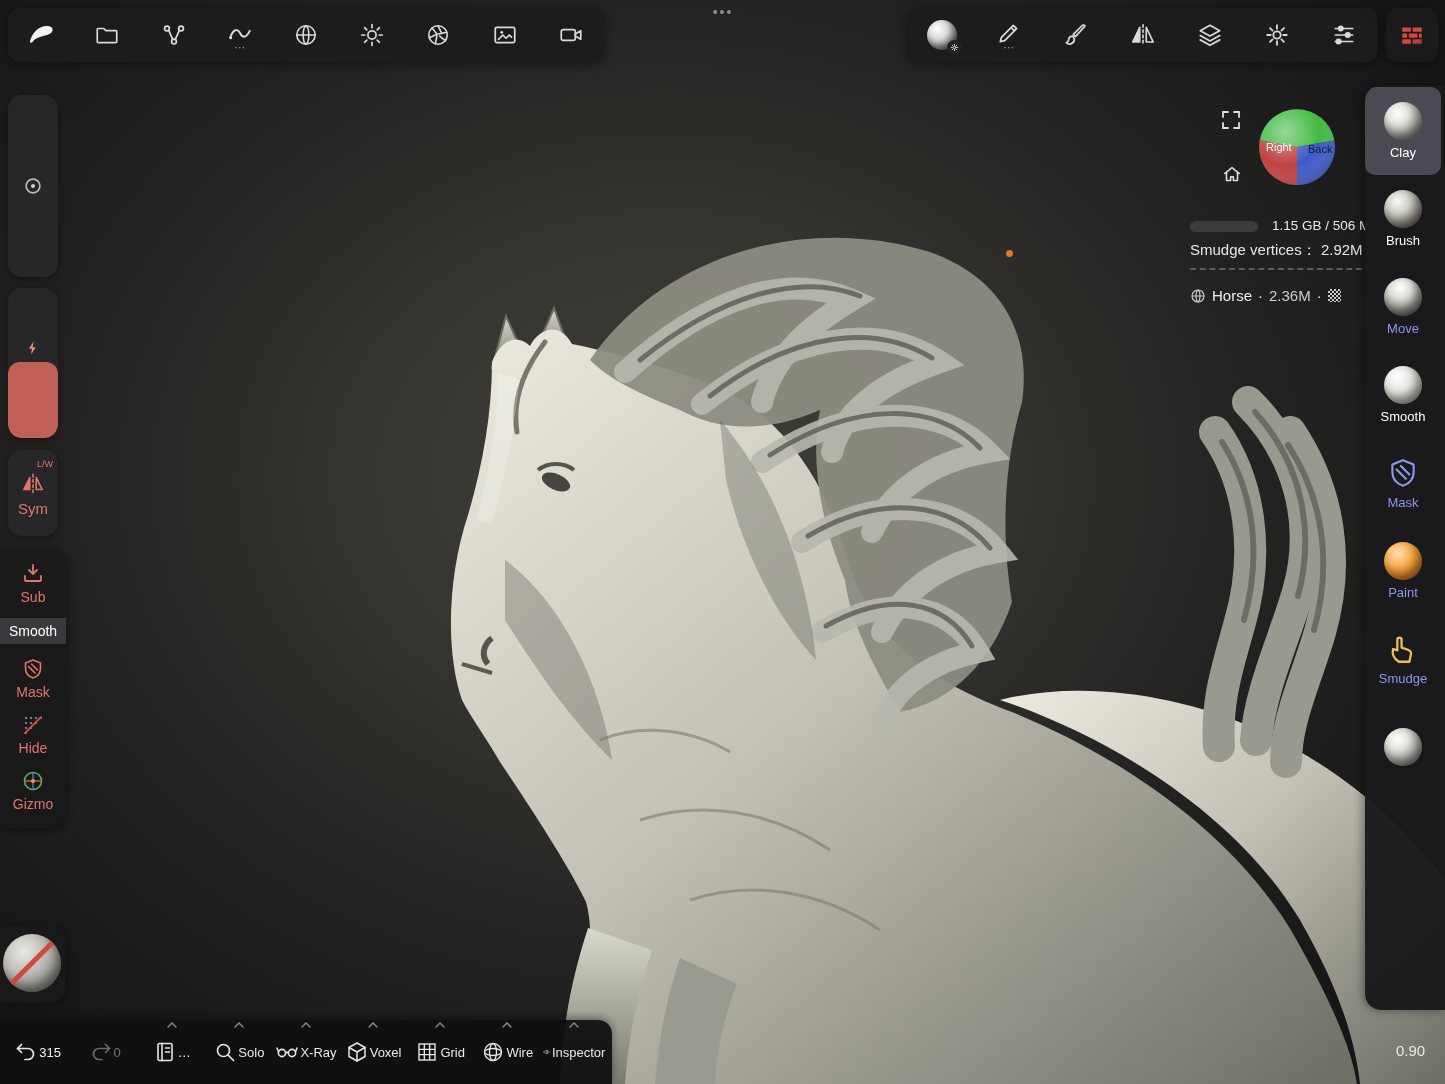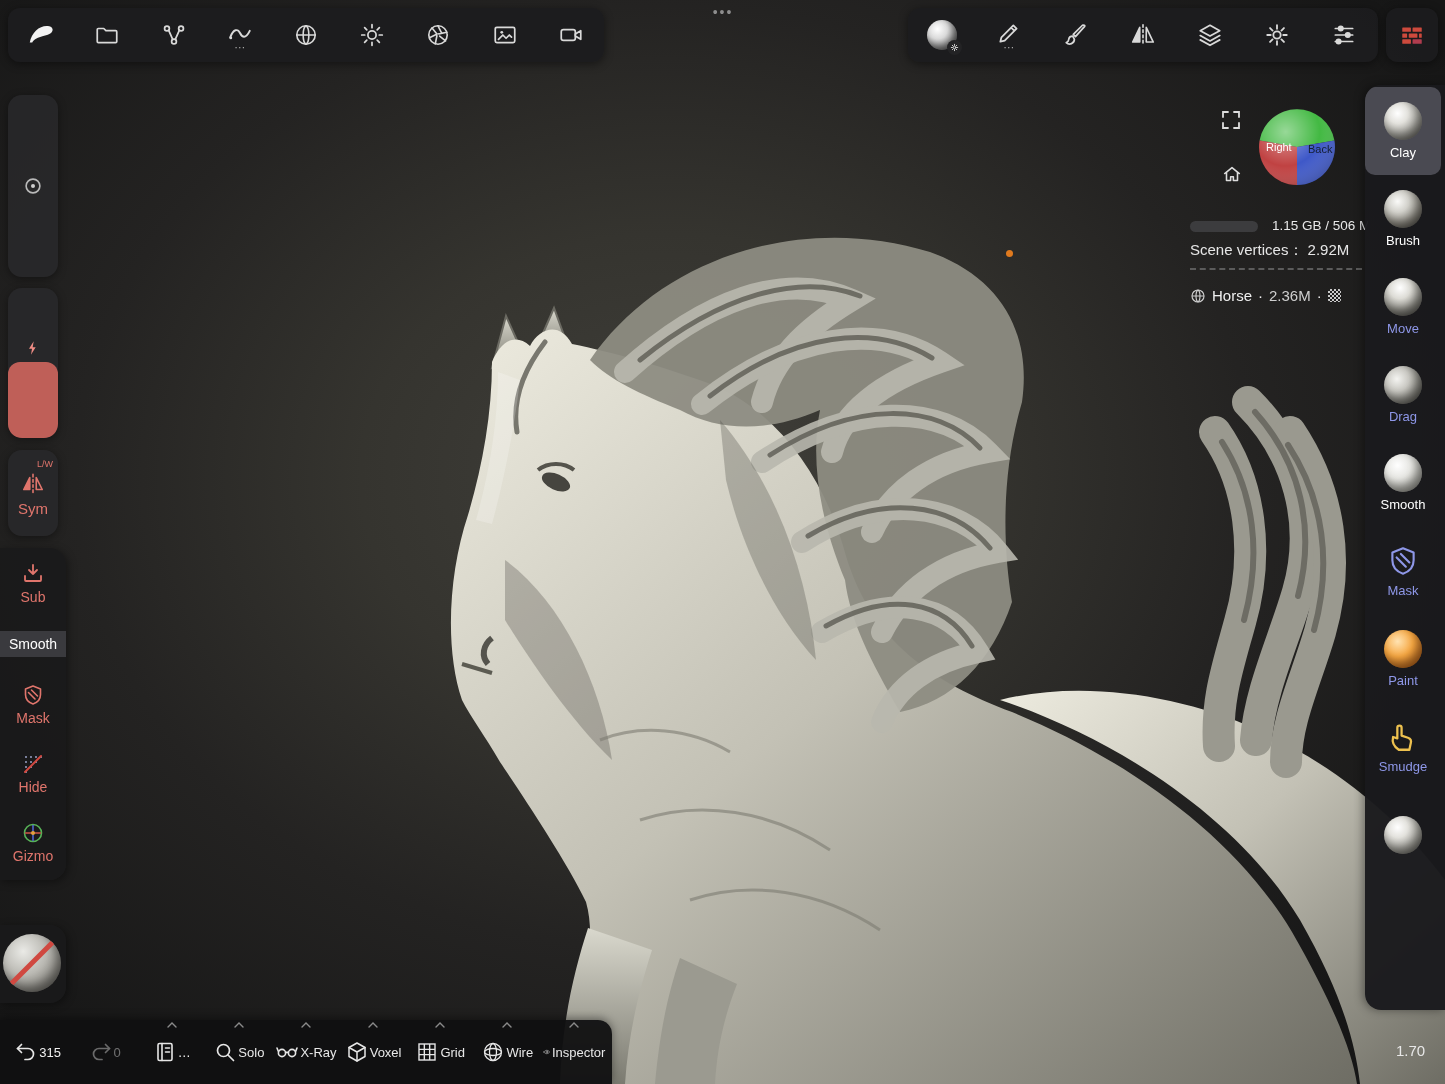--- a/index.html
+++ b/index.html
@@ -56,21 +56,21 @@
   .slider2 { left:8px; top:288px; width:50px; height:150px; overflow:hidden; }
   .slider2-fill { position:absolute; left:0; right:0; bottom:0; height:76px; background:#bf5f58; border-radius:12px; }
   .slider2-bolt { position:absolute; left:0; right:0; top:52px; display:flex; justify-content:center; }
   .sym-card { left:8px; top:450px; width:50px; height:86px; display:flex; flex-direction:column;
     align-items:center; justify-content:center; gap:4px; cursor:pointer; }
   .sym-sub { position:absolute; top:9px; right:5px; font-size:9px; color:var(--accent-red,#e0756c); }
   .sym-lbl { font-size:15px; color:var(--accent-red,#e0756c); }
 
   .left-group { position:absolute; left:0; top:548px; width:66px; z-index:5;
     background:rgba(25,25,27,.94); border-radius:0 16px 16px 0;
-    display:flex; flex-direction:column; align-items:center; gap:26px; padding:14px 0 16px;
+    display:flex; flex-direction:column; align-items:center; gap:13px; padding:14px 0 16px;
     box-shadow:2px 2px 8px rgba(0,0,0,.4); }
   .lp-btn { display:flex; flex-direction:column; align-items:center; gap:3px;
     color:var(--accent-red,#e0756c); font-size:14px; cursor:pointer; }
   .smooth-pill { width:100%; background:#3a3a3e; color:#fff; font-size:14px; text-align:center;
     padding:5px 0; cursor:pointer; }
   .alpha-card { position:absolute; left:0; top:925px; width:66px; height:78px; z-index:5;
     background:rgba(25,25,27,.94); border-radius:0 16px 16px 0; overflow:hidden; cursor:pointer;
     box-shadow:2px 2px 8px rgba(0,0,0,.4); }
   .alpha-ball { position:absolute; left:3px; top:9px; width:58px; height:58px; border-radius:50%;
     background:radial-gradient(circle at 35% 30%, #eaeae6, #bab9b3 42%, #716f69 82%);
@@ -355,56 +355,52 @@
       <path d="M6 10.5V19h4.5v-4h3v4H18v-8.5"></path>
     </svg>
 </div>
 
 <div class="ovl mem-row">
   <span class="mem-track"><span class="mem-fill" style="width: 75%;"></span></span>
   <span class="mem-text">1.15 GB / 506 MB</span>
 </div>
 
 <div class="ovl stats-line">
-  <span>Scene vertices：</span>
+  <span>Smudge vertices：</span>
   <span>2.92M</span>
 </div>
 
 <div class="ovl dashed-sep"></div>
 
 <div class="ovl obj-row">
   <svg width="16" height="16" viewBox="0 0 24 24" fill="none" stroke="#cccccc" stroke-width="1.8">
       <circle cx="12" cy="12" r="9"></circle>
       <path d="M12 3c4 2.5 4 15.5 0 18M12 3c-4 2.5-4 15.5 0 18M3 12h18"></path>
     </svg>
   <span>Horse</span>
   <span>·</span>
   <span class="obj-count">2.36M</span>
   <span>·</span>
   <span class="dither"></span>
 </div>
 
-<div class="ovl zoom-lvl">1.70</div>
+<div class="ovl zoom-lvl">0.90</div>
 
 <div class="right-panel">
   <div class="tool sel">
     <span class="ball clay"></span>
     <span class="t-lbl white">Clay</span>
   </div>
   <div class="tool">
     <span class="ball brush"></span>
     <span class="t-lbl white">Brush</span>
   </div>
   <div class="tool">
     <span class="ball move"></span>
     <span class="t-lbl">Move</span>
-  </div>
-  <div class="tool">
-    <span class="ball drag"></span>
-    <span class="t-lbl">Drag</span>
   </div>
   <div class="tool">
     <span class="ball smooth"></span>
     <span class="t-lbl white">Smooth</span>
   </div>
   <div class="tool">
     <svg width="34" height="34" viewBox="0 0 24 24" fill="none" stroke="#8e97e8" stroke-width="1.5" stroke-linecap="round" stroke-linejoin="round">
         <path d="M12 3l7.5 3v5.5c0 4.5-3 8-7.5 9.5-4.5-1.5-7.5-5-7.5-9.5V6z"></path>
         <path d="M7.5 9.5l6.5 6.5M10.5 7l6 6"></path>
       </svg>

